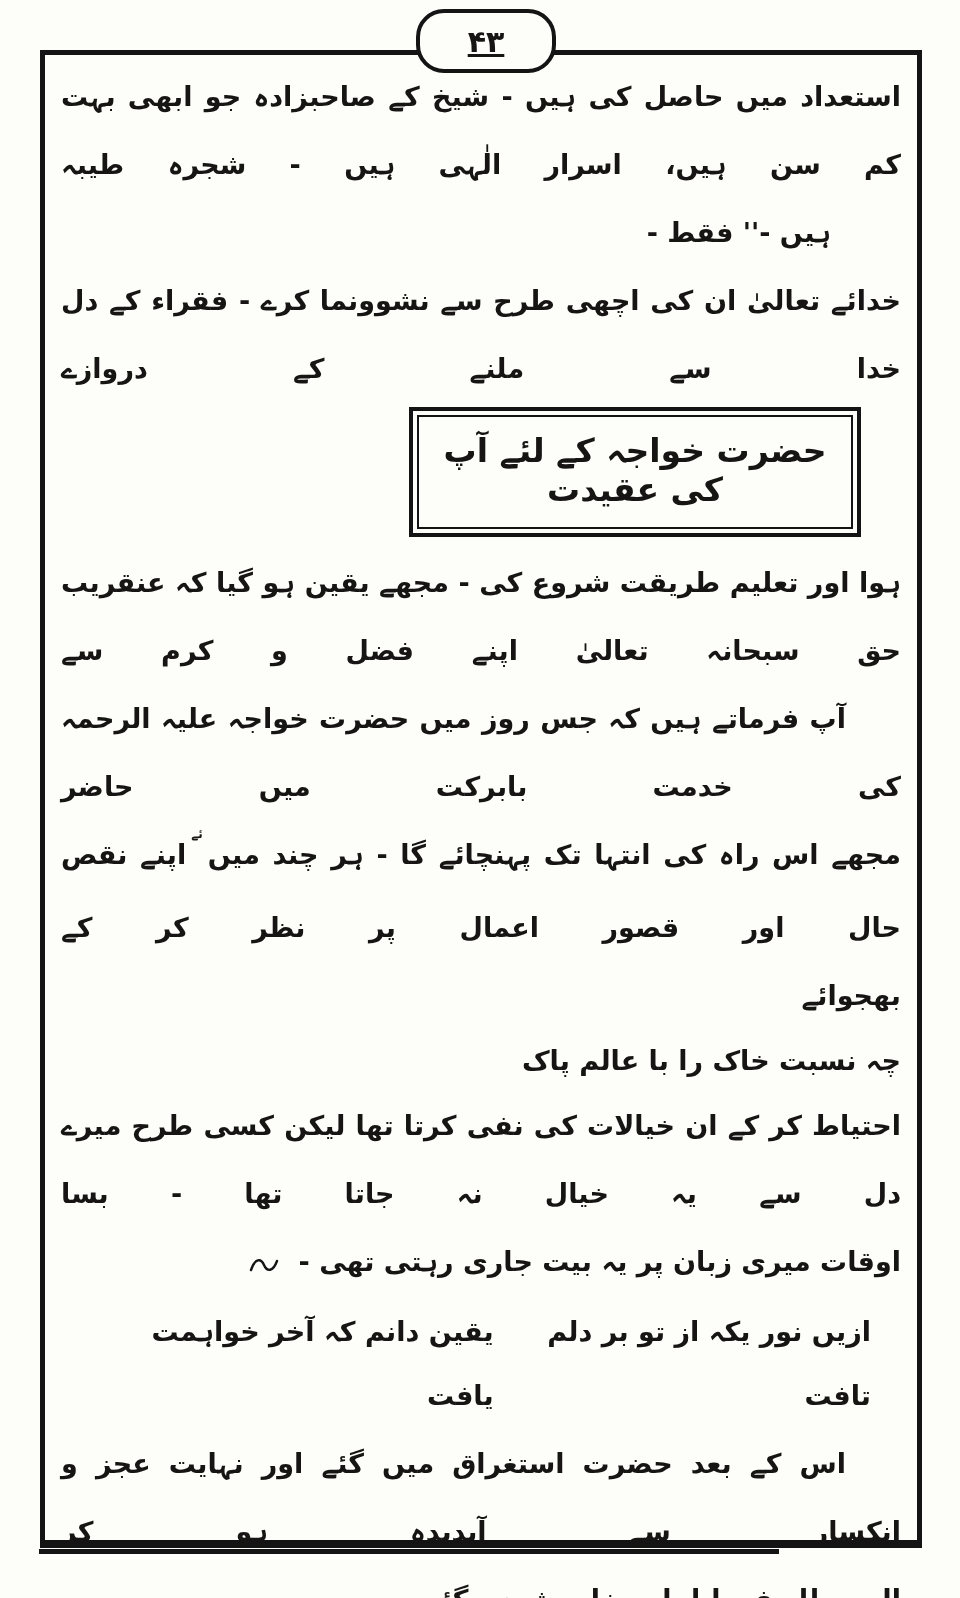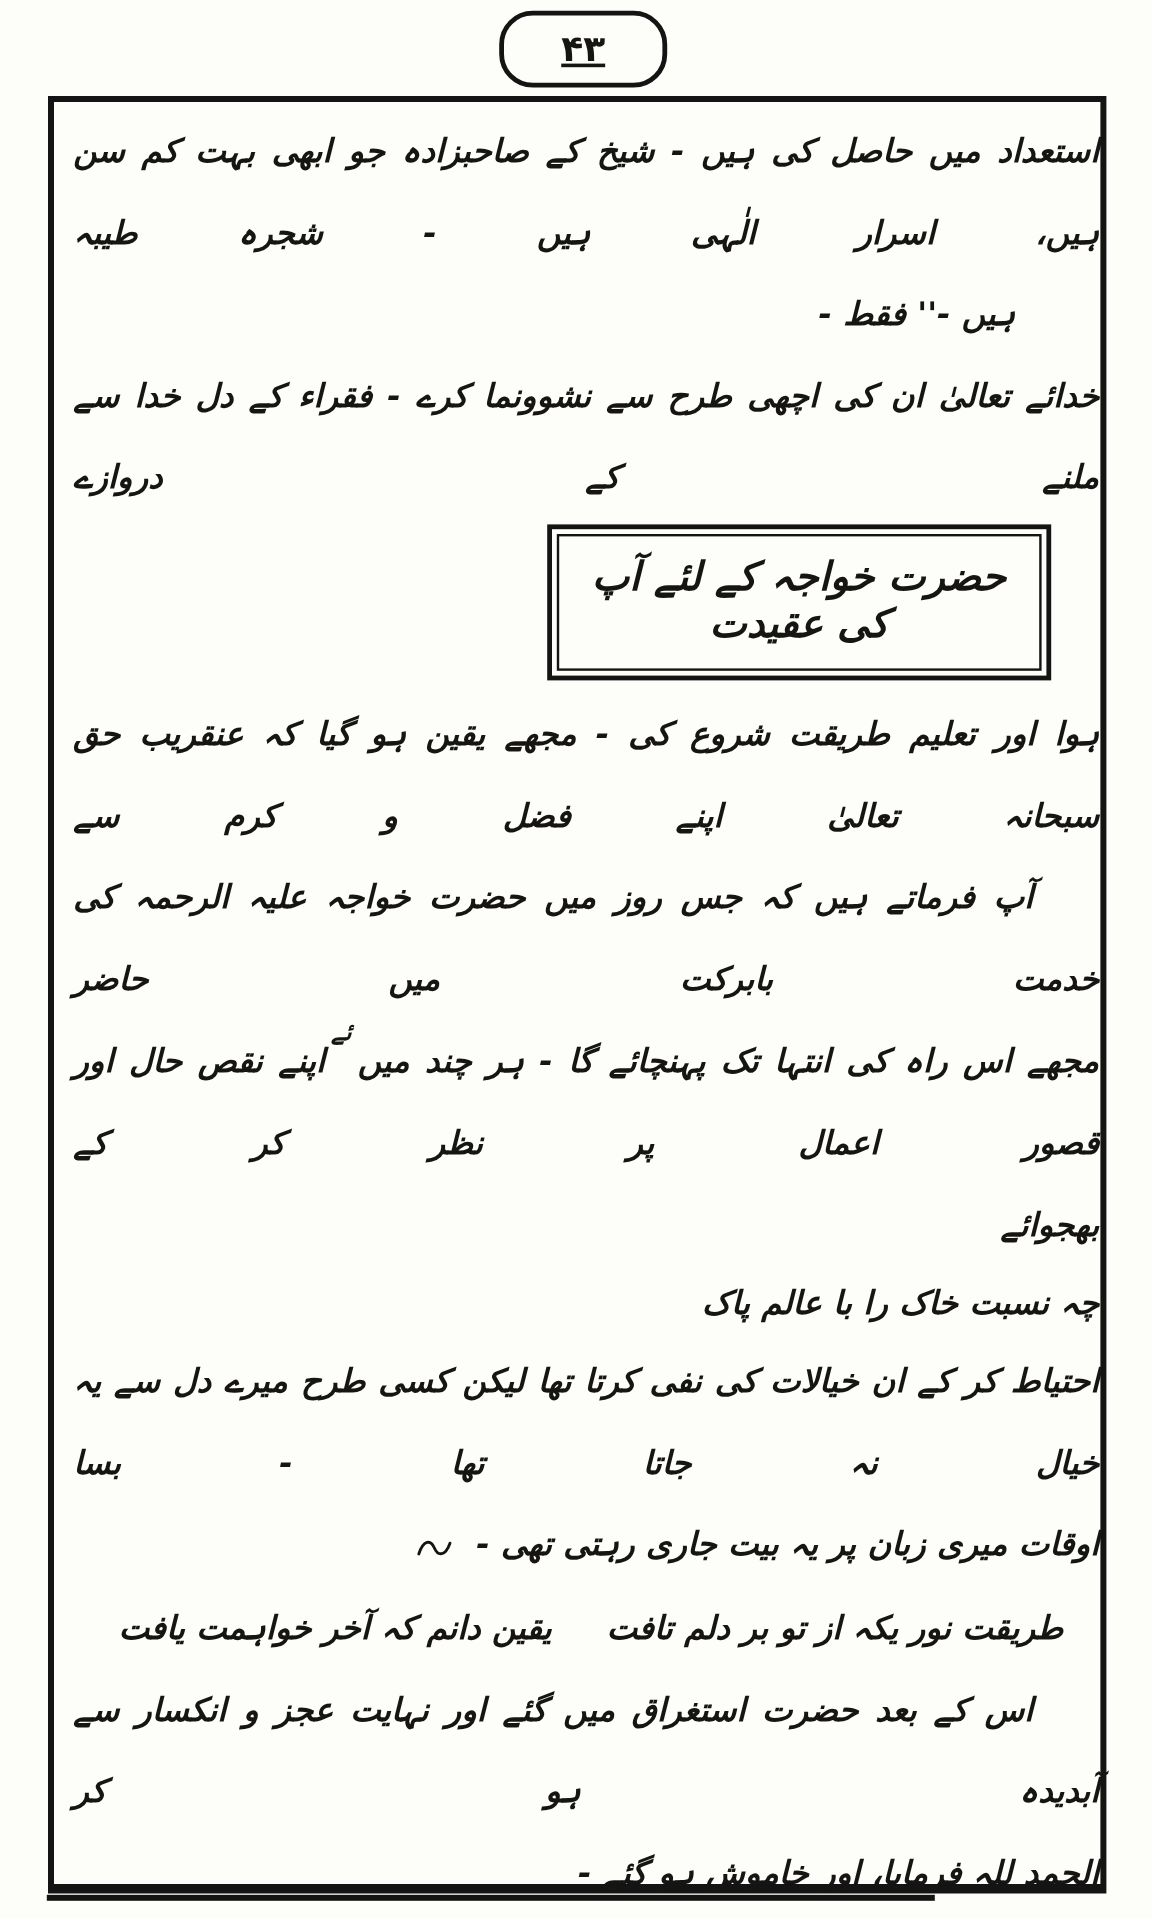--- a/index.html
+++ b/index.html
@@ -14,63 +14,62 @@
   
   .pill{
     position:absolute;top:9px;left:416px;width:132px;height:56px;
     border:4px solid #141414;border-radius:28px;
     background:#fdfdfa;z-index:3;
     display:flex;align-items:center;justify-content:center;
     font-size:30px;font-weight:700;text-decoration:underline;
   }
   
   .frame{
-    position:absolute;left:40px;top:80px;width:882px;height:1498px;
+    position:absolute;left:40px;top:50px;width:882px;height:1498px;
     border:5px solid #141414;border-bottom-width:8px;
     box-sizing:border-box;
-    padding:6px 1px 0 16px;
+    padding:6px 16px 0 16px;
     background:#fdfdfa;
-    font-style:italic;
   }
   .frame::after{
     content:"";position:absolute;left:-6px;bottom:-14px;width:740px;height:5px;
     background:#141414;
   }
   .line{
     font-size:27px;line-height:68px;font-weight:700;
     text-align:right;
   }
   .just{
     text-align:justify;text-align-last:justify;text-justify:inter-word;
   }
   .indent{text-indent:55px;}
   .indent-sm{text-indent:70px;}
   .intro{margin-top:2px;}
   
   .heading-outer{
     border:4px solid #141414;padding:4px;
-    width:420px;box-sizing:border-box;
+    width:452px;box-sizing:border-box;
     margin:4px 40px 12px auto;
   }
   .heading-inner{
     border:2px solid #141414;
     text-align:center;padding:14px 10px 18px 10px;
   }
   .heading-inner span{font-size:33px;font-weight:700;}
   .verse-single{
     font-size:27px;font-weight:700;line-height:62px;
     text-align:right;
   }
   .couplet{
     display:flex;justify-content:space-between;
     padding:0 30px 0 38px;margin:4px 0 2px 0;
   }
   .hemistich{font-size:27px;font-weight:700;line-height:64px;}
   .insert-above{
-    position:relative;top:-26px;font-size:20px;font-weight:700;
+    position:relative;top:-26px;font-size:12px;font-weight:700;
     margin:0 5px;display:inline-block;
   }
   .bold-lead{font-weight:900;}
   .verse-mark{vertical-align:-4px;margin-right:10px;}
 </style>
 </head>
 <body>
 
 <div class="page">
 
@@ -107,21 +106,21 @@
       <div class="line just">احتیاط کر کے ان خیالات کی نفی کرتا تھا لیکن کسی طرح میرے دل سے یہ خیال نہ جاتا تھا - بسا</div>
       <div class="line">
         <span>اوقات میری زبان پر یہ بیت جاری رہتی تھی -</span>
         <svg class="verse-mark" width="30" height="20" viewBox="0 0 30 20">
           <path d="M2 15 C 6 3, 12 3, 15 10 C 18 17, 24 17, 28 6" stroke="#141414" stroke-width="2.4" fill="none" stroke-linecap="round"></path>
         </svg>
       </div>
     </div>
 
     <div class="couplet">
-      <div class="hemistich">طریقت نور یکہ از تو بر دلم تافت</div>
+      <div class="hemistich">ازیں نور یکہ از تو بر دلم تافت</div>
       <div class="hemistich">یقین دانم کہ آخر خواہمت یافت</div>
     </div>
 
     <div>
       <div class="line just indent">اس کے بعد حضرت استغراق میں گئے اور نہایت عجز و انکسار سے آبدیدہ ہو کر</div>
       <div class="line">
         <span class="bold-lead">الحمد للہ</span>
         <span>فرمایا، اور خاموش ہو گئے -</span>
       </div>
     </div>

